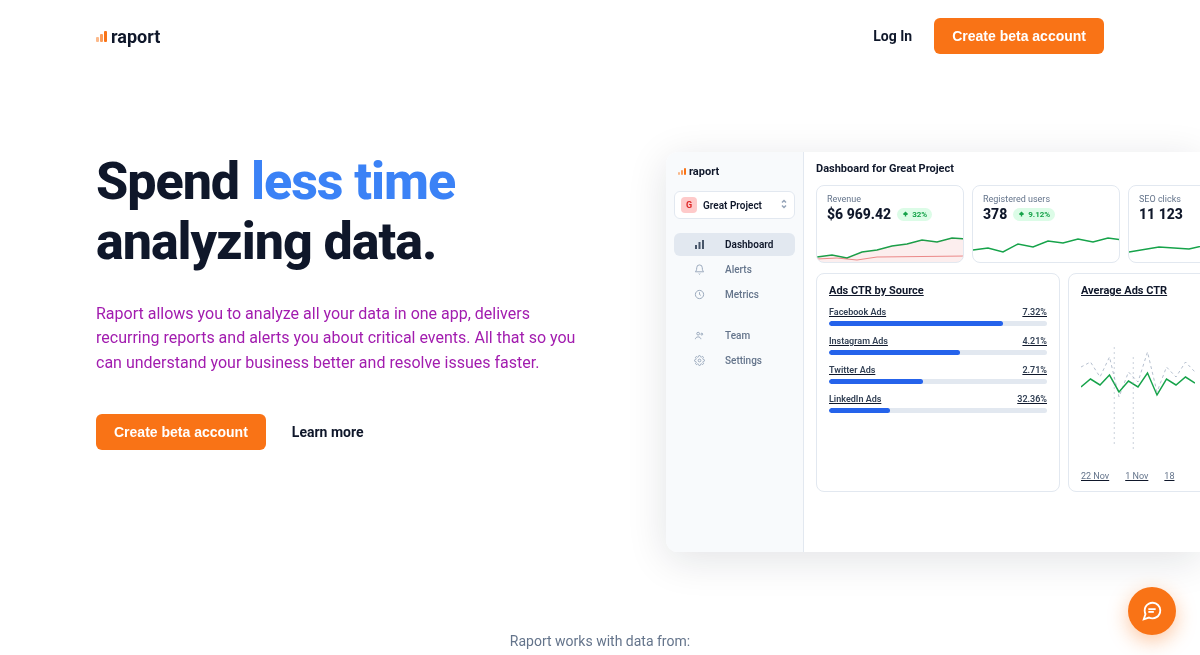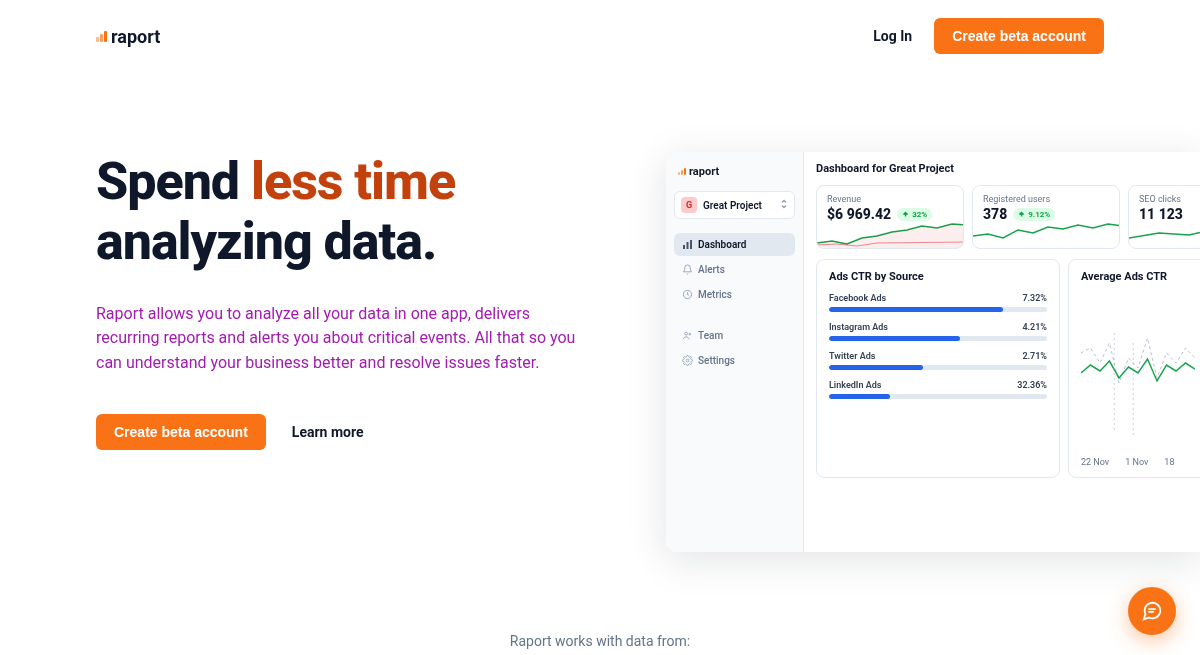--- a/index.html
+++ b/index.html
@@ -14,55 +14,55 @@
 .logo-icon span:nth-child(2){ height: 8px; opacity: 0.7; }
 .logo-icon span:nth-child(3){ height: 11px; }
 .header-right { display: flex; align-items: center; gap: 22px; }
 .login-link { font-weight: 700; font-size: 14px; cursor: pointer; }
 .btn-primary { background: #f97316; color: #fff; border: none; padding: 10px 18px; border-radius: 6px; font-weight: 700; font-size: 14px; cursor: pointer; }
 
 
 .hero { display: flex; padding-left: 96px; margin-top: 80px; gap: 40px; }
 .hero-left { flex: 0 0 530px; }
 .hero-title { font-size: 52px; font-weight: 800; line-height: 1.15; letter-spacing: -0.02em; }
-.hero-title .accent { color: #c2410c; }
+.hero-title .accent { color: #3b82f6; }
 .hero-desc { margin-top: 30px; font-size: 16px; line-height: 1.55; color: #a21caf; max-width: 500px; }
 .hero-actions { margin-top: 38px; display: flex; align-items: center; gap: 26px; }
 .learn-more { font-weight: 700; font-size: 14px; cursor: pointer; }
 
 
 .preview { flex: 1; background: #fff; border-radius: 12px 0 0 12px; box-shadow: 0 8px 40px rgba(15,23,42,0.12); overflow: hidden; display: flex; min-height: 400px; height: 400px; }
 .preview-sidebar { width: 138px; background: #f8fafc; border-right: 1px solid #e2e8f0; padding: 10px 8px; font-size: 11px; }
 .preview-logo { display: flex; align-items: center; gap: 3px; font-weight: 700; font-size: 11px; padding: 3px 4px; }
 .preview-logo .logo-icon span { width: 2px; }
 .preview-logo .logo-icon span:nth-child(1){ height: 3px; }
 .preview-logo .logo-icon span:nth-child(2){ height: 5px; }
 .preview-logo .logo-icon span:nth-child(3){ height: 7px; }
 .project-select { display: flex; align-items: center; gap: 6px; background: #fff; border: 1px solid #e2e8f0; border-radius: 6px; padding: 5px 6px; margin-top: 10px; font-size: 10px; font-weight: 600; cursor: pointer; }
 .project-avatar { width: 16px; height: 16px; background: #fecaca; color: #dc2626; border-radius: 4px; display: flex; align-items: center; justify-content: center; font-size: 9px; font-weight: 700; }
 .chevrons { margin-left: auto; color: #94a3b8; }
 .nav-group { margin-top: 14px; }
-.nav-item { display: flex; align-items: center; gap: 5px; padding: 6px 8px; border-radius: 6px; color: #64748b; font-size: 10px; font-weight: 500; cursor: pointer; margin-bottom: 2px; }
+.nav-item { display: flex; align-items: center; gap: 20px; padding: 6px 20px; border-radius: 6px; color: #64748b; font-size: 10px; font-weight: 500; cursor: pointer; margin-bottom: 2px; }
 .nav-item.active { background: #e2e8f0; color: #0f172a; font-weight: 600; }
 .nav-item .ico { width: 11px; height: 11px; display: flex; align-items: center; justify-content: center; color: #94a3b8; }
 .nav-item.active .ico { color: #475569; }
 .nav-spacer { height: 16px; }
 
 .preview-main { flex: 1; padding: 10px 0 10px 12px; overflow: hidden; }
 .dash-title { font-size: 11px; font-weight: 700; margin-bottom: 10px; }
 .kpi-row { display: flex; gap: 8px; }
-.kpi-card { border: 1px solid #e2e8f0; border-radius: 8px; padding: 8px 10px 0 10px; min-width: 148px; flex-shrink: 0; position: relative; overflow: hidden; height: 64px; }
+.kpi-card { border: 1px solid #e2e8f0; border-radius: 8px; padding: 8px 10px 0 10px; min-width: 148px; flex-shrink: 0; position: relative; overflow: hidden; height: 78px; }
 .kpi-label { font-size: 9px; color: #64748b; }
 .kpi-value-row { display: flex; align-items: center; gap: 6px; margin-top: 2px; }
 .kpi-value { font-size: 14px; font-weight: 800; }
 .kpi-delta { display: inline-flex; align-items: center; gap: 3px; background: #dcfce7; color: #16a34a; font-size: 8px; font-weight: 700; padding: 2px 5px; border-radius: 10px; }
 .spark { position: absolute; left: 0; right: 0; bottom: 0; height: 30px; }
 
 .panels { display: flex; gap: 8px; margin-top: 10px; }
-.panel { border: 1px solid #e2e8f0; border-radius: 8px; padding: 10px 12px; flex-shrink: 0; }
+.panel { border: 1px solid #e2e8f0; border-radius: 8px; padding: 10px 12px; flex-shrink: 0; text-decoration: underline; }
 .panel-title { font-size: 11px; font-weight: 700; margin-bottom: 10px; }
 .ctr-panel { width: 244px; }
 .ctr-row { margin-bottom: 10px; font-size: 9px; }
 .ctr-row-head { display: flex; justify-content: space-between; font-weight: 600; color: #334155; margin-bottom: 4px; }
 .ctr-bar-bg { height: 5px; background: #e2e8f0; border-radius: 3px; overflow: hidden; }
 .ctr-bar { height: 100%; background: #2563eb; border-radius: 3px; }
 .ctr-row:nth-child(2) .ctr-bar { width: 80%; }
 .ctr-row:nth-child(3) .ctr-bar { width: 60%; }
 .ctr-row:nth-child(4) .ctr-bar { width: 43%; }
 .ctr-row:nth-child(5) .ctr-bar { width: 28%; }

